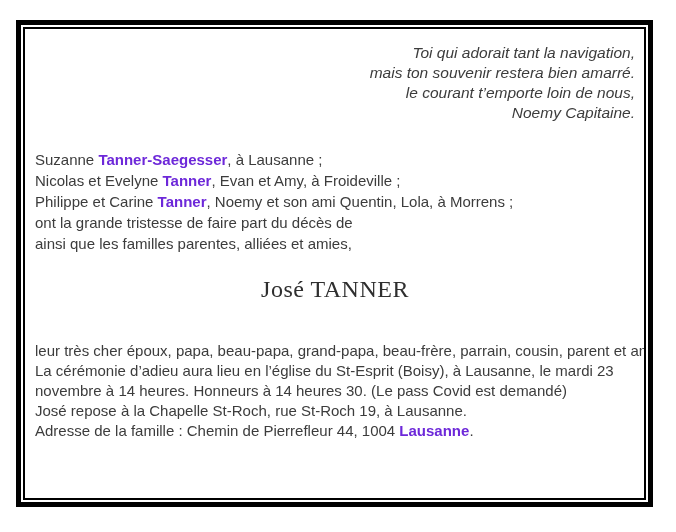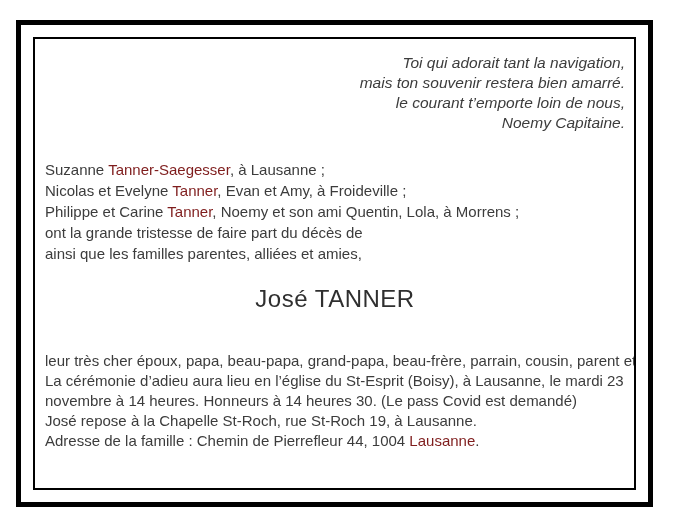--- a/index.html
+++ b/index.html
@@ -16,21 +16,21 @@
     overflow: hidden;
   }
   .frame-outer {
     position: absolute;
     left: 16px;
     top: 20px;
     width: 637px;
     height: 487px;
     box-sizing: border-box;
     border: 5px solid #000000;
-    padding: 12px;
+    padding: 2px;
     background: #ffffff;
   }
   .frame-inner {
     width: 100%;
     height: 100%;
     box-sizing: border-box;
     border: 2px solid #000000;
     padding: 0 9px 0 10px;
     overflow: hidden;
   }
@@ -41,31 +41,32 @@
     font-size: 15.5px;
     line-height: 20px;
     color: #3c3c3c;
   }
   .family {
     margin-top: 26px;
     font-size: 15px;
     line-height: 21px;
   }
   .bold {
-    font-weight: normal;
-    color: #7f1d1d;
+    font-weight: bold;
+    color: #6d28d9;
   }
   .deceased-name {
     margin-top: 19px;
     text-align: center;
     font-size: 24px;
     line-height: 32px;
     font-weight: normal;
     color: #2f2f2f;
     letter-spacing: 0.5px;
+    font-family: Liberation Serif, serif;
   }
   .details {
     margin-top: 36px;
     font-size: 15px;
     line-height: 20px;
   }
   sup.ord {
     font-size: 10px;
     line-height: 0;
     vertical-align: super;

